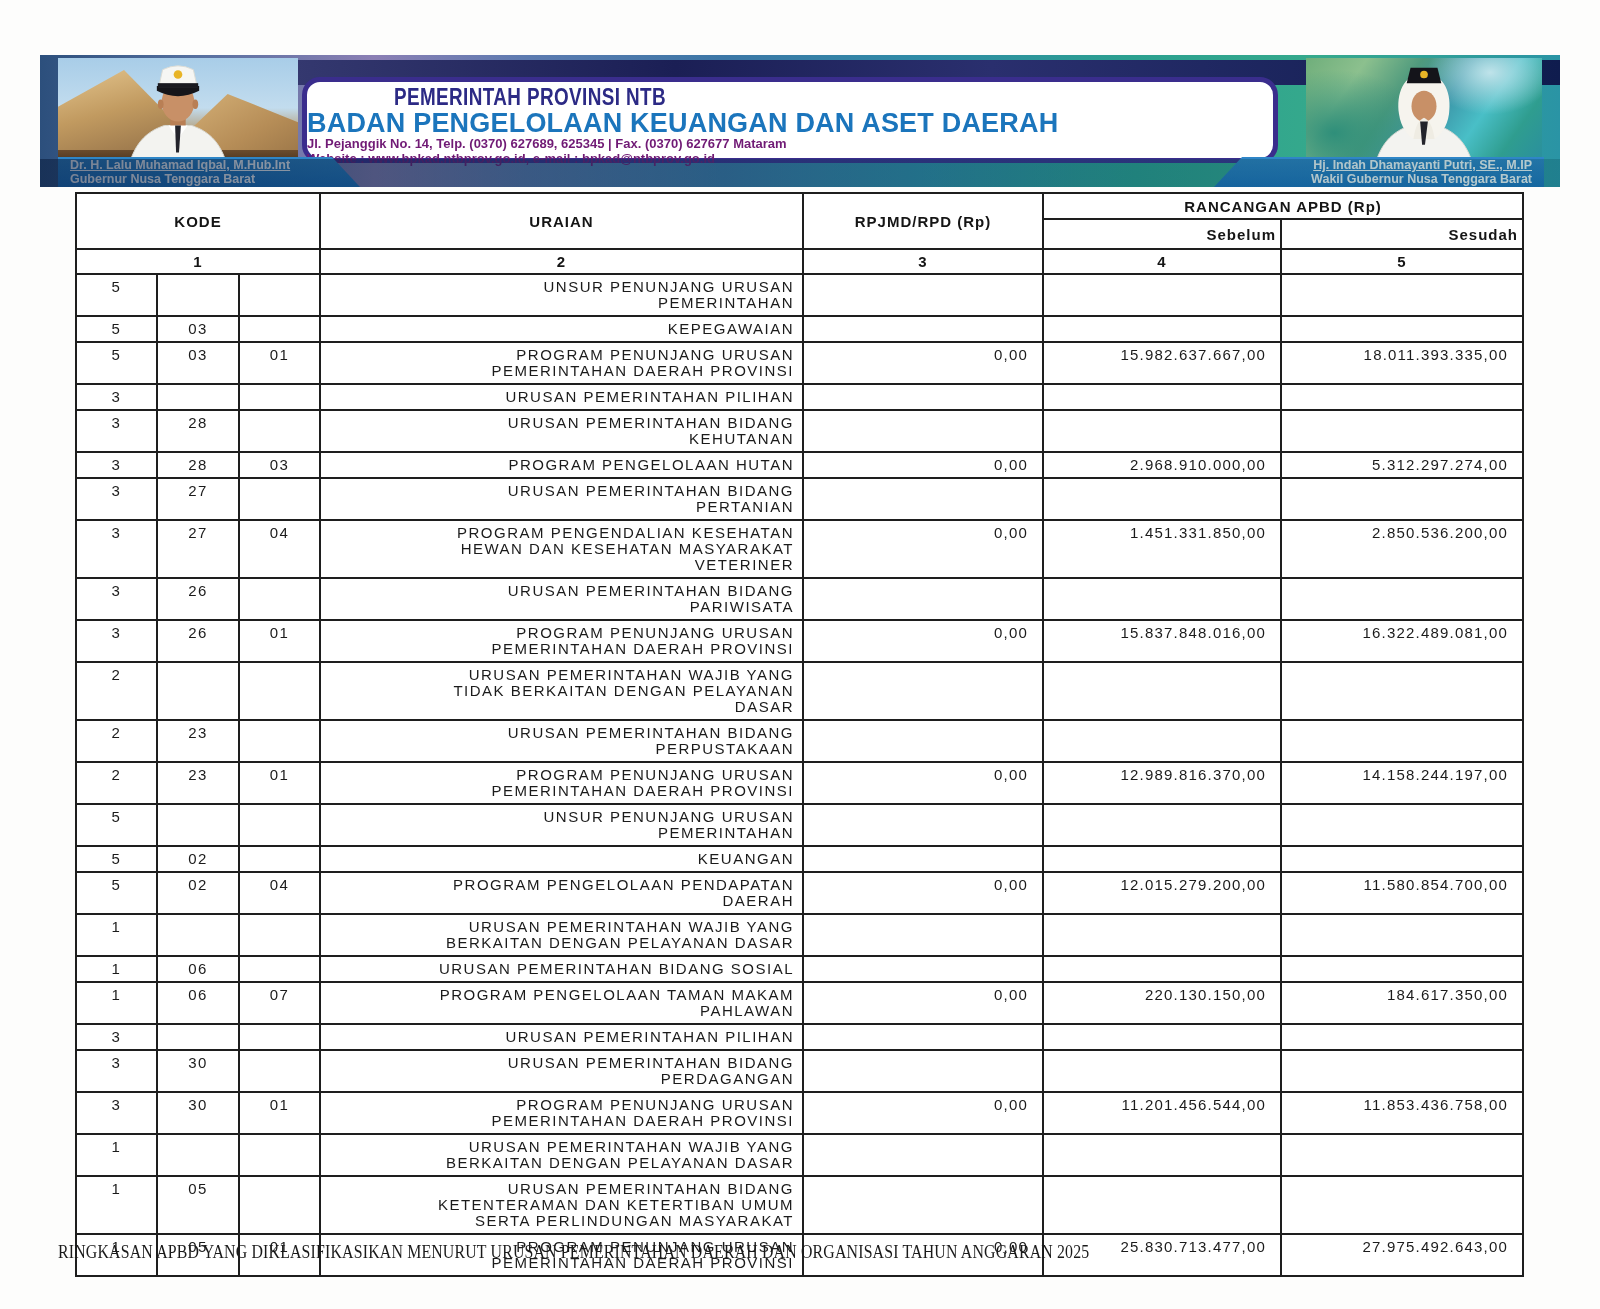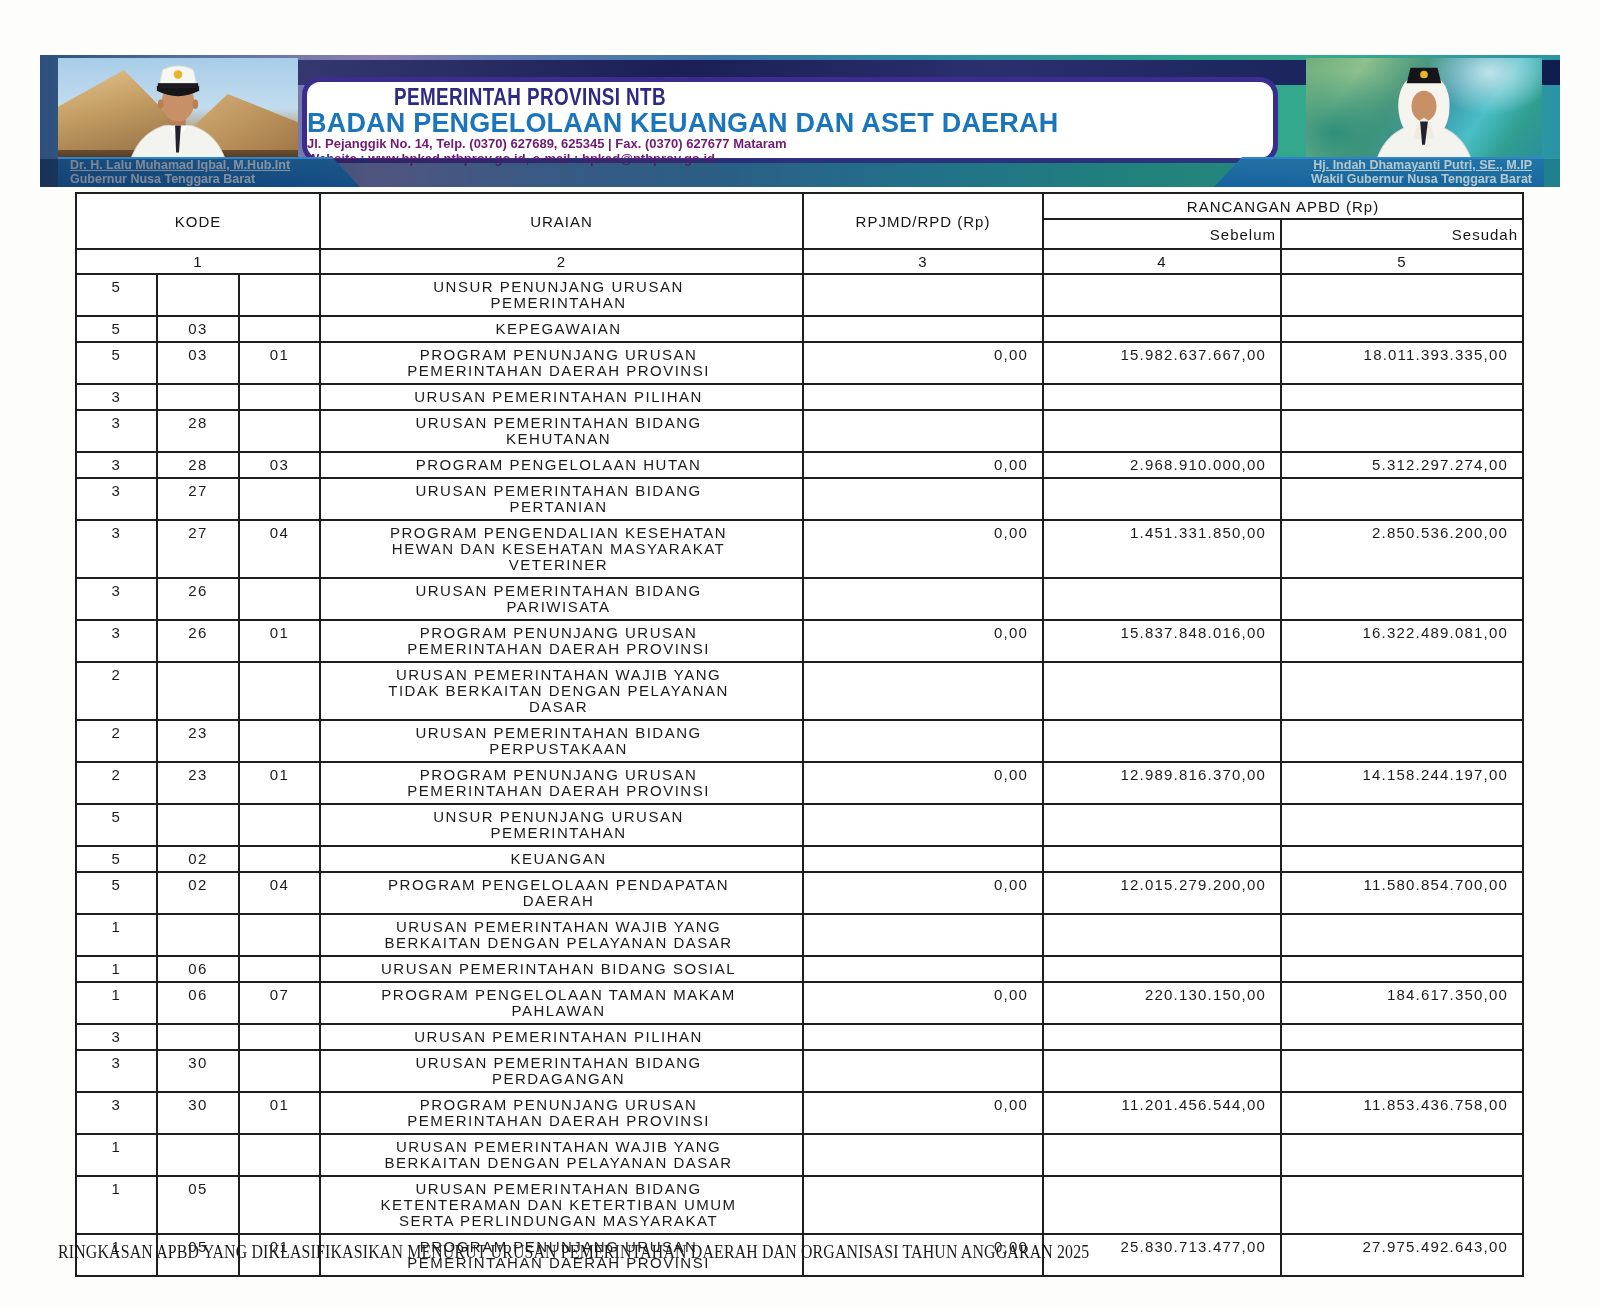--- a/index.html
+++ b/index.html
@@ -54,29 +54,29 @@
     background:linear-gradient(180deg,#2f86c7,var(--ribbon-blue,#1b72bf)); }
   .ribbon .name { text-decoration:underline; white-space:nowrap; }
   .ribbon .title { white-space:nowrap; }
   .ribbon-left  { left:18px;  width:302px; clip-path:polygon(0 0, calc(100% - 28px) 0, 100% 100%, 0 100%); }
   .ribbon-right { right:16px; width:330px; text-align:right; clip-path:polygon(28px 0, 100% 0, 100% 100%, 0 100%); }
 
   
   .table-wrap { position:absolute; left:75px; top:192px; width:1447px; }
   table { border-collapse:collapse; width:100%; table-layout:fixed; }
   th,td { border:2px solid var(--table-ink,#1e1e1e); background:#fff; }
-  thead th { font-size:15px; font-weight:normal; letter-spacing:1px; text-align:center;
+  thead th { font-size:15px; font-weight:bold; letter-spacing:1px; text-align:center;
              padding:3px 4px; color:#151515; }
   tr.hdr1 th { height:26px; }
   tr.hdr2 th { height:30px;text-align:right; }
   tr.hdrnum th { height:24px; font-size:15px; }
   tbody td { font-size:15px; line-height:16px; letter-spacing:1.5px; vertical-align:top;
              padding:4px 6px; color:#1b1b1b; }
   td.kode   { text-align:center; }
-  td.uraian { text-align:center; white-space:pre-line; padding-left:2px; padding-right:8px; }
+  td.uraian { text-align:right; white-space:pre-line; padding-left:2px; padding-right:8px; }
   td.num    { text-align:right; padding-right:14px; letter-spacing:1.2px; }
 
   
   .footer-caption {
     position:absolute; left:58px; top:1242px; font-family:"Liberation Serif", serif;
     font-size:18px; color:#1a1a1a; transform:scaleX(.88); transform-origin:left;
     letter-spacing:.2px; white-space:nowrap;
   }
 </style>
 </head>

